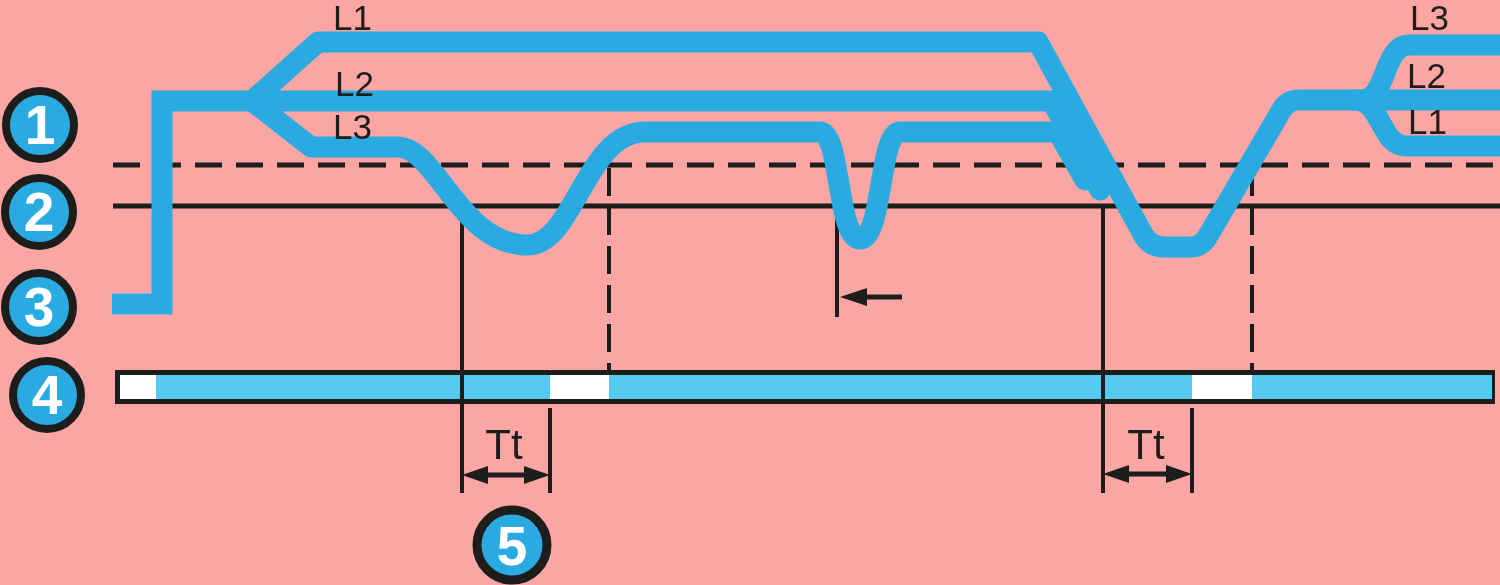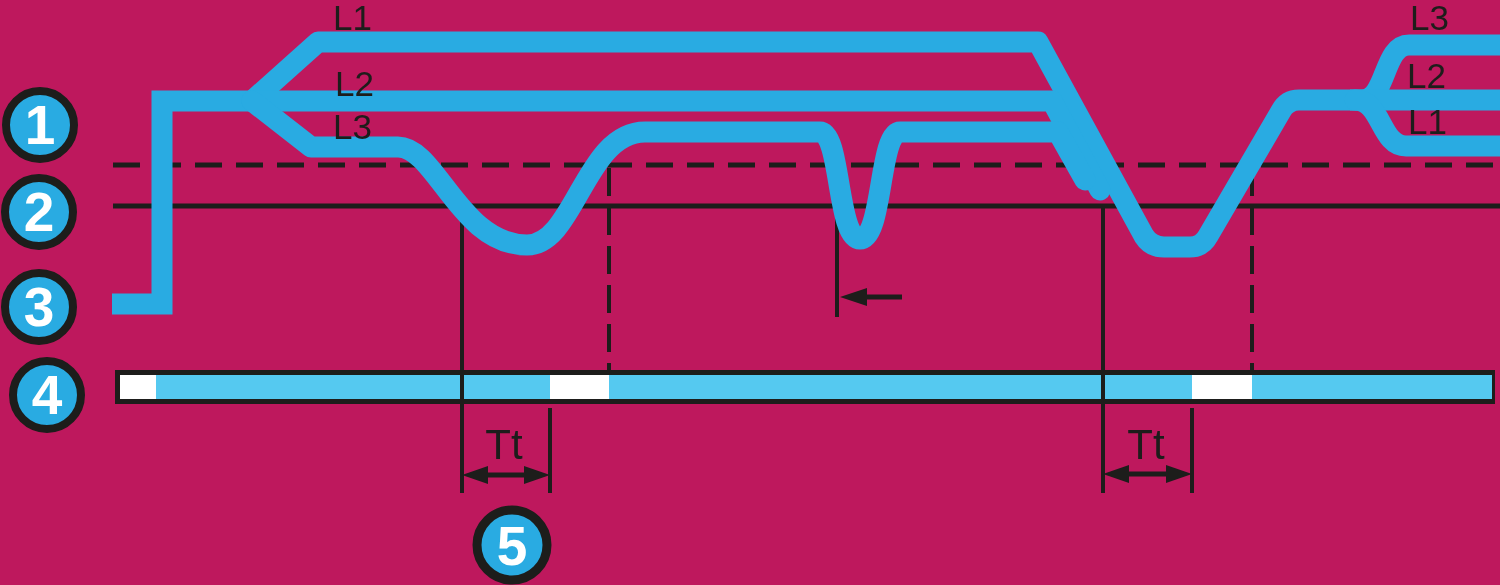--- a/index.html
+++ b/index.html
@@ -1,16 +1,16 @@
 <!DOCTYPE html>
 <html><head>
 <meta charset="utf-8">
 <style>
   html,body{margin:0;padding:0;background:#ffffff;}
-  .stage{width:1500px;height:585px;background:#be185d;overflow:hidden;}
+  .stage{width:1500px;height:585px;background:#fca5a5;overflow:hidden;}
   svg{display:block;}
   text{font-family:"Liberation Sans","DejaVu Sans",sans-serif;}
   .phase-label{font-size:35px;fill:#1d1d1b;}
   .tt-label{font-size:42px;fill:#1d1d1b;}
   .marker-num{font-size:55px;font-weight:bold;fill:#ffffff;}
   .blue-line{stroke:#29ABE2;stroke-width:21;fill:none;}
   .black-thin{stroke:#1d1d1b;stroke-width:4;fill:none;}
   .black-mid{stroke:#1d1d1b;stroke-width:5;fill:none;}
   .arrowhead{fill:#1d1d1b;stroke:none;}
 </style>

